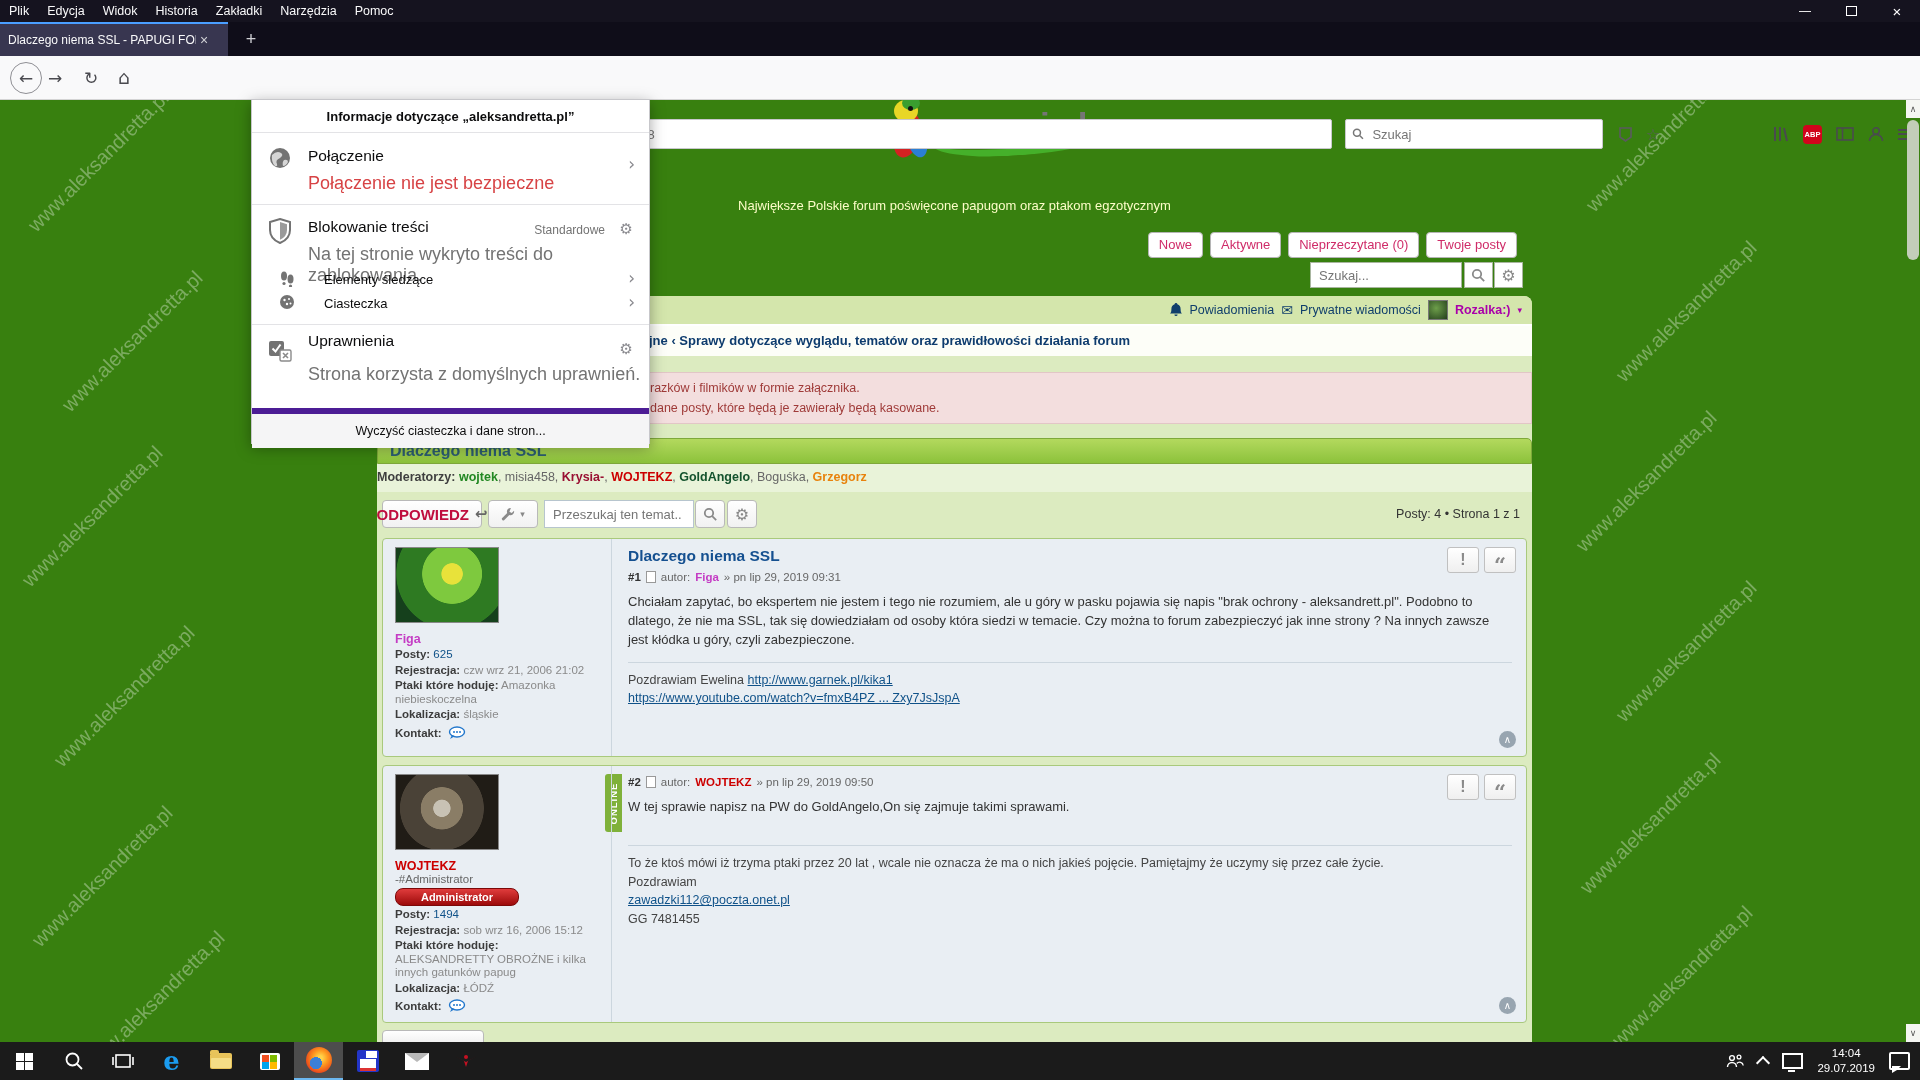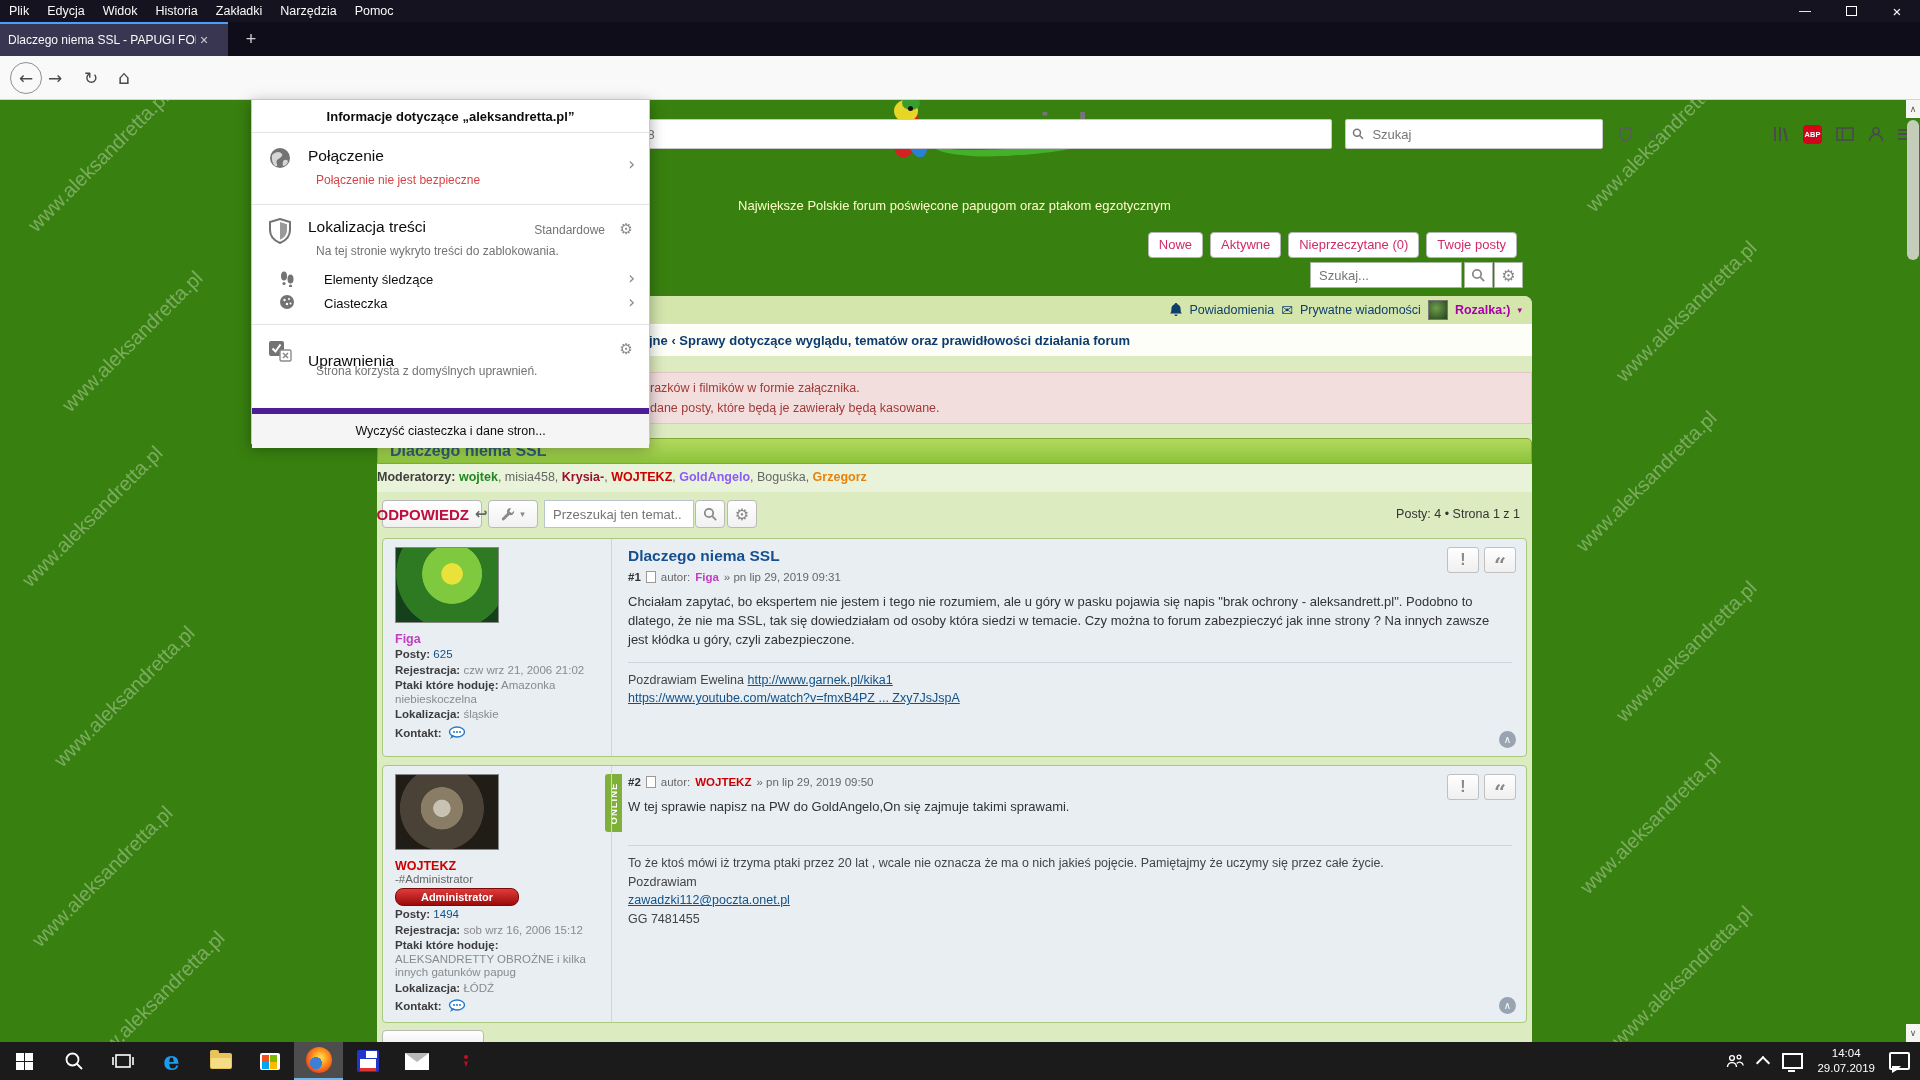--- a/index.html
+++ b/index.html
@@ -37,21 +37,21 @@
   #searchbar input,#hdr-search input,#topic-search input{border:none;outline:none;font-size:13px;color:#333;background:transparent;width:100%;font-family:"Liberation Sans",sans-serif;}
   .toolicons{position:absolute;right:8px;top:56px;height:44px;display:flex;align-items:center;gap:14px;}
   .abp{width:19px;height:19px;background:#d1041c;border-radius:4px;color:#fff;font-size:7.5px;font-weight:bold;display:flex;align-items:center;justify-content:center;}
   .bars span{display:block;width:14px;height:2px;background:#4a4a4f;margin:2.5px 0;}
 
   
   #popup{left:251px;top:99px;width:397px;height:343px;background:#fff;border:1px solid #c7c7cb;box-shadow:0 4px 14px rgba(0,0,0,.35);z-index:50;}
   #popup .hdr{position:absolute;top:9px;left:0;width:100%;text-align:center;font-size:13px;font-weight:bold;color:#0c0c0d;}
   .pdiv{position:absolute;left:0;width:100%;border-top:1px solid #e3e3e6;}
   .ptitle{position:absolute;left:56px;font-size:15.5px;color:#0c0c0d;}
-  .psub{position:absolute;left:64px;font-size:12px;color:#737373;}
+  .psub{position:absolute;left:56px;font-size:18px;color:#737373;}
   .pred{color:#d74345 !important;}
   .pchev{position:absolute;right:14px;color:#8a8a8f;font-size:17px;}
   .pgear{position:absolute;right:16px;color:#8a8a8f;font-size:15px;}
   .pitem{position:absolute;left:56px;font-size:13px;color:#0c0c0d;margin-left:16px;}
   #popup-footer{position:absolute;left:0;top:308px;width:100%;height:34px;background:#f5f5f6;border-top:6px solid #4c1d95;display:flex;align-items:center;justify-content:center;font-size:12.5px;color:#0c0c0d;}
 
   
   #site-title{left:377px;top:168px;width:1155px;text-align:center;color:#fff;font-size:26px;font-weight:bold;letter-spacing:.5px;}
   #site-subtitle{left:377px;top:198px;width:1155px;text-align:center;color:#fdfdc8;font-size:13px;}
   #logo{left:868px;top:98px;width:260px;height:72px;}
@@ -75,21 +75,21 @@
   #breadcrumb{position:absolute;left:272px;top:7px;color:#0e3c6e;font-weight:bold;font-size:13px;}
   #notice{position:absolute;left:0;top:76px;width:100%;height:52px;background:#f3dede;border:1px solid #e2c6c6;box-sizing:border-box;}
   .notice-line{position:absolute;left:272px;color:#9f3a38;font-size:12.5px;}
   #topicbar{position:absolute;left:0;top:142px;width:100%;height:26px;background:linear-gradient(#b3d95e,#8cc23b);border:1px solid #7ea83a;box-sizing:border-box;border-radius:5px 5px 0 0;}
   #topic-title{position:absolute;left:12px;top:3px;color:#2c5d70;font-weight:bold;font-size:16px;}
   #modrow{position:absolute;left:0;top:168px;width:100%;height:28px;background:#e9f3d9;font-size:12.5px;line-height:26px;}
   #modrow .lbl{font-weight:bold;color:#3f3f3f;}
   .mod{font-weight:bold;}
   .mod:not(.last)::after{content:", ";color:#666;font-weight:normal;}
   .m0{color:#228822;} .m1{color:#666;font-weight:normal;} .m2{color:#991133;} .m3{color:#cc0000;}
-  .m4{color:#8b5cf6;} .m5{color:#666;font-weight:normal;} .m6{color:#e8820c;}
+  .m4{color:#14532d;} .m5{color:#666;font-weight:normal;} .m6{color:#e8820c;}
 
   
   #toolrow{position:absolute;left:0;top:204px;width:100%;height:36px;}
   .tbtn{position:absolute;top:0;height:28px;background:linear-gradient(#fff,#f1f1f1);border:1px solid #b9b9b9;border-radius:4px;box-sizing:border-box;display:flex;align-items:center;justify-content:center;}
   #reply-btn{left:5px;width:100px;gap:6px;}
   #reply-btn .t{color:#bf0d3e;font-weight:bold;font-size:15px;}
   #reply-btn .a{color:#666;font-size:15px;font-weight:bold;}
   #wrench-btn{left:111px;width:50px;gap:5px;color:#888;}
   #topic-search{left:167px;top:0;position:absolute;width:150px;height:28px;background:#fff;border:1px solid #b7c5ce;box-sizing:border-box;display:flex;align-items:center;padding:0 6px;}
   #tsearch-btn{left:318px;width:30px;}
@@ -439,21 +439,21 @@
       </svg>
     <span class="ptitle" style="top:47px">Połączenie</span>
     <span class="psub pred" style="top:73px">Połączenie nie jest bezpieczne</span>
     <span class="pchev g" style="top:54px">›</span>
     <div class="pdiv" style="top:104px"></div>
 
     <svg class="abs" style="left:17px;top:118px" width="22" height="26" viewBox="0 0 22 26">
         <path d="M11 1 L21 4 V12 Q21 21 11 25 Q1 21 1 12 V4 Z" fill="none" stroke="#737373" stroke-width="2"></path>
         <path d="M11 4 L18 6.2 V12 Q18 18.5 11 21.8 Z" fill="#9a9a9a"></path>
       </svg>
-    <span class="ptitle" style="top:118px">Lokalizacja treści</span>
+    <span class="ptitle" style="top:118px">Blokowanie treści</span>
     <span class="abs" style="top:123px;right:44px;font-size:12px;color:#737373">Standardowe</span>
     <span class="pgear g" style="top:120px">⚙</span>
     <span class="psub" style="top:144px">Na tej stronie wykryto treści do zablokowania.</span>
 
     <svg class="abs" style="left:28px;top:171px" width="14" height="16" viewBox="0 0 14 16">
         <ellipse cx="4" cy="5" rx="3" ry="4.5" fill="#737373"></ellipse>
         <circle cx="4" cy="12.5" r="1.6" fill="#737373"></circle>
         <ellipse cx="10.5" cy="8" rx="3" ry="4.5" fill="#737373"></ellipse>
         <circle cx="10.5" cy="15" r="1.6" fill="#737373"></circle>
       </svg>
@@ -470,21 +470,21 @@
     <span class="pitem" style="top:196px">Ciasteczka</span>
     <span class="pchev g" style="top:192px">›</span>
     <div class="pdiv" style="top:224px"></div>
 
     <svg class="abs" style="left:16px;top:238px" width="24" height="24" viewBox="0 0 24 24">
         <rect x="1" y="3" width="15" height="15" rx="2" fill="#737373"></rect>
         <path d="M4.5 10.5 L7.5 13.5 L12.5 6.5" fill="none" stroke="#fff" stroke-width="2"></path>
         <rect x="12" y="12" width="11" height="11" rx="1.5" fill="#fff" stroke="#8a8a8a" stroke-width="1.4"></rect>
         <path d="M15 15 L20 20 M20 15 L15 20" stroke="#8a8a8a" stroke-width="1.6"></path>
       </svg>
-    <span class="ptitle" style="top:252px">Uprawnienia</span>
+    <span class="ptitle" style="top:232px">Uprawnienia</span>
     <span class="pgear g" style="top:240px">⚙</span>
     <span class="psub" style="top:264px">Strona korzysta z domyślnych uprawnień.</span>
 
     <div id="popup-footer">Wyczyść ciasteczka i dane stron...</div>
   </div>
 
   <div id="sb-up" class="abs g">∧</div>
   <div id="sb-thumb" class="abs"></div>
   <div id="sb-down" class="abs g">∨</div>
 

